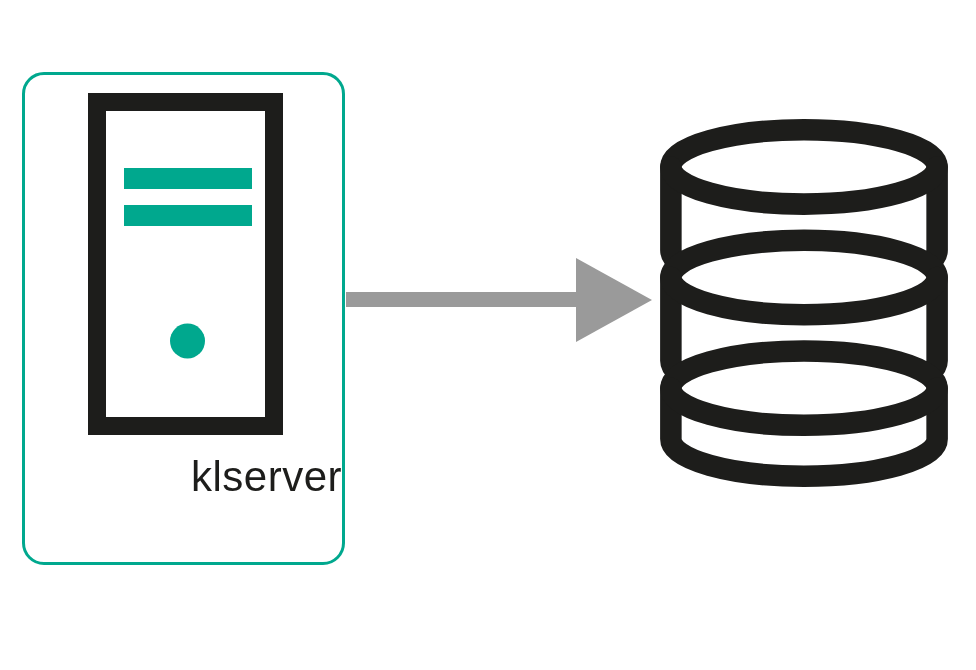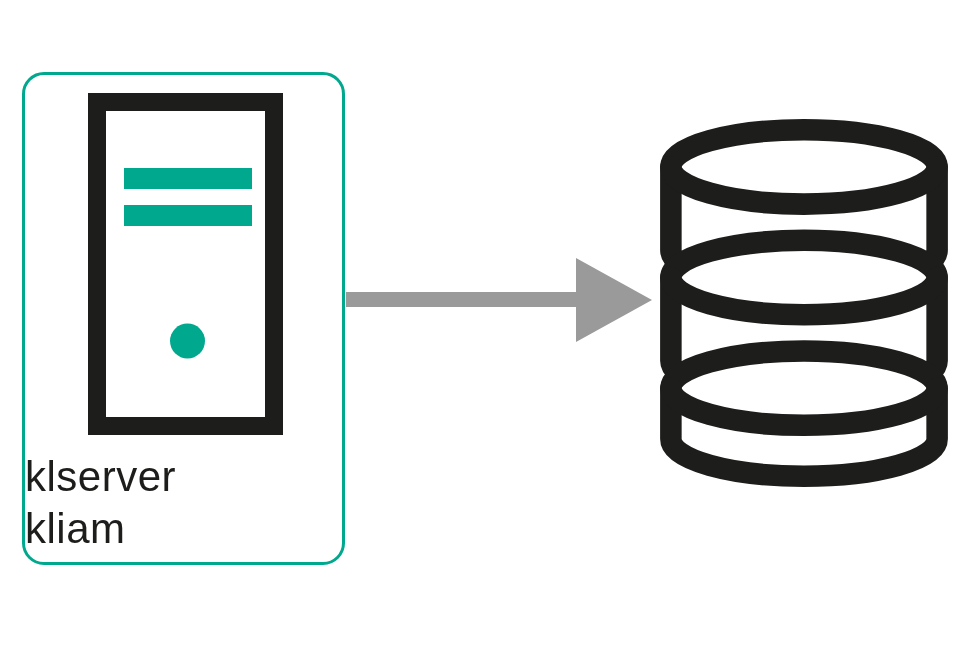--- a/index.html
+++ b/index.html
@@ -36,21 +36,21 @@
     width: 195px;
     height: 342px;
   }
   .ink-stroke { fill: #ffffff; stroke: var(--icon-ink); }
   .teal-fill { fill: var(--accent-teal); }
   .node-label {
     position: absolute;
     left: 0;
     top: 376px;
     width: 100%;
-    text-align: left;
+    text-align: right;
     color: var(--icon-ink);
     font-size: 42px;
     line-height: 52px;
     letter-spacing: 0.5px;
   }
   .node-label span { display: block; }
   .arrow {
     position: absolute;
     left: 346px;
     top: 256px;
@@ -81,21 +81,20 @@
 
   <div class="server-node">
     <svg class="server-icon" viewBox="0 0 195 342" xmlns="http://www.w3.org/2000/svg">
       <rect class="ink-stroke" x="9" y="9" width="177" height="324" stroke-width="18"></rect>
       <rect class="teal-fill" x="36" y="75" width="128" height="21"></rect>
       <rect class="teal-fill" x="36" y="112" width="128" height="21"></rect>
       <circle class="teal-fill" cx="99.5" cy="248" r="17.5"></circle>
     </svg>
     <div class="node-label">
       <span>klserver</span>
-      <span>kliam</span>
     </div>
   </div>
 
   <svg class="arrow" viewBox="0 0 310 88" xmlns="http://www.w3.org/2000/svg">
     <rect class="gray" x="0" y="36" width="240" height="15"></rect>
     <polygon class="gray" points="230,2 230,86 306,44"></polygon>
   </svg>
 
   <svg class="db" viewBox="0 0 300 378" xmlns="http://www.w3.org/2000/svg">
     <g>

